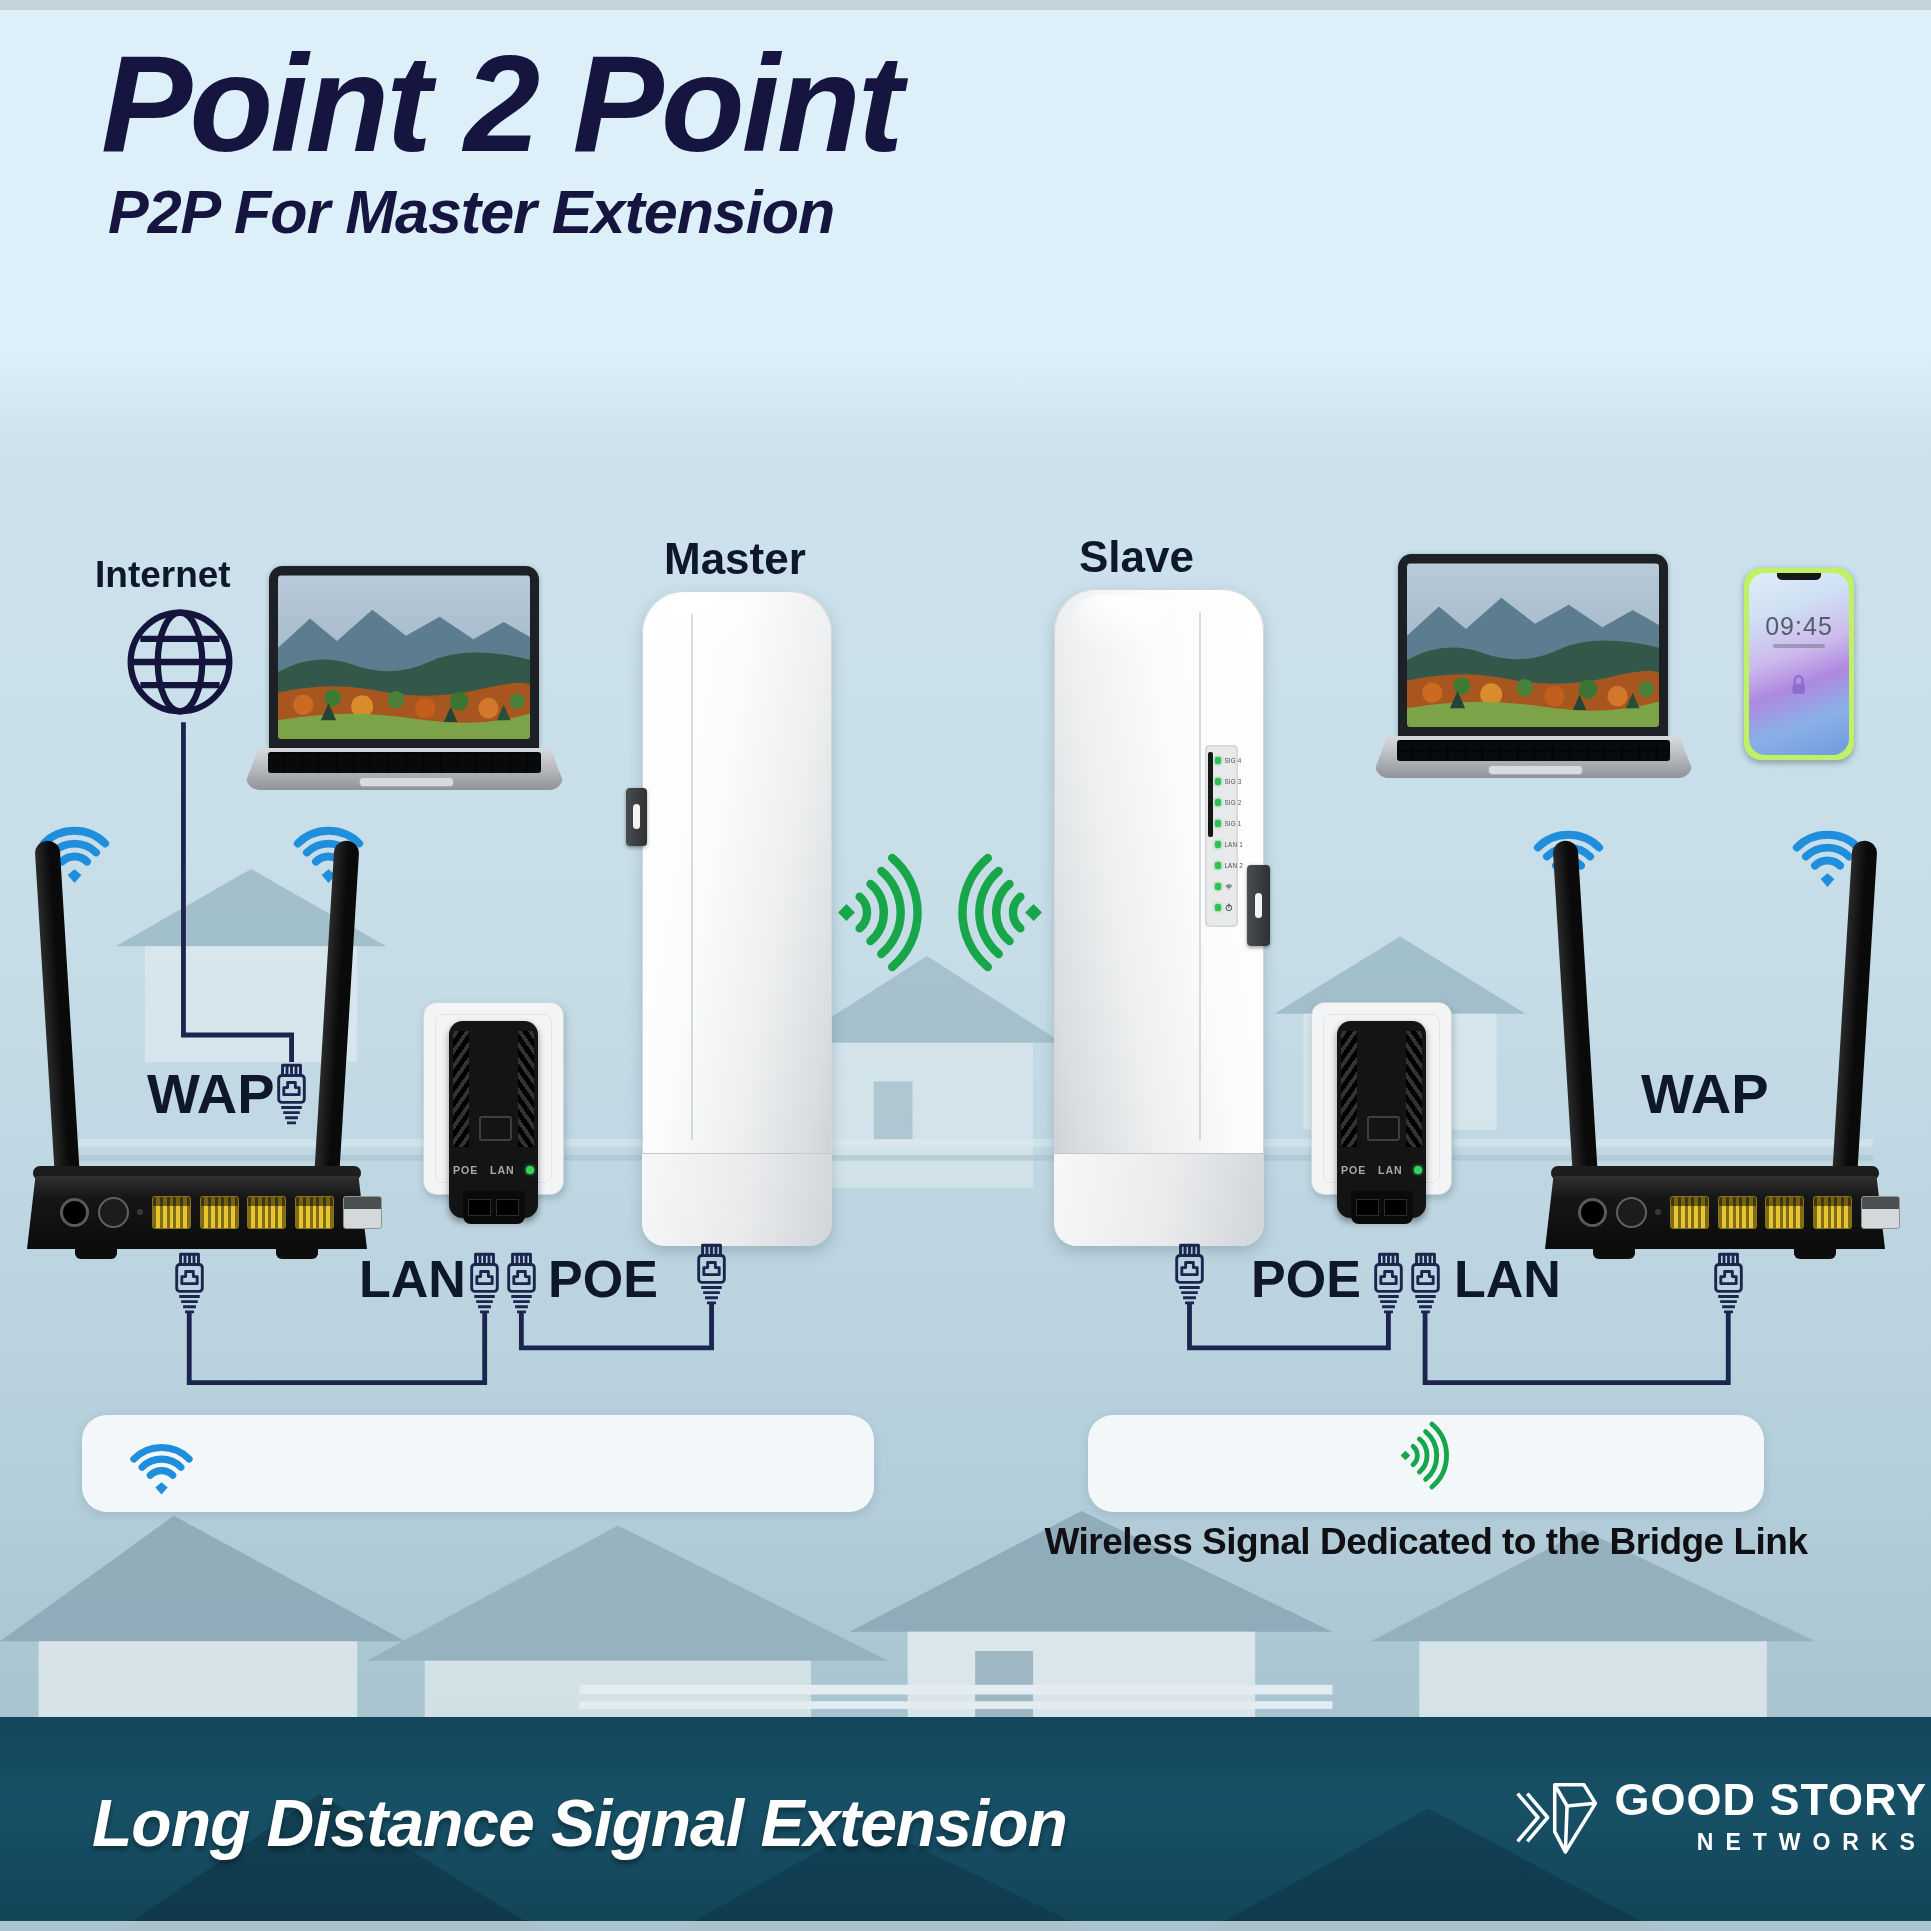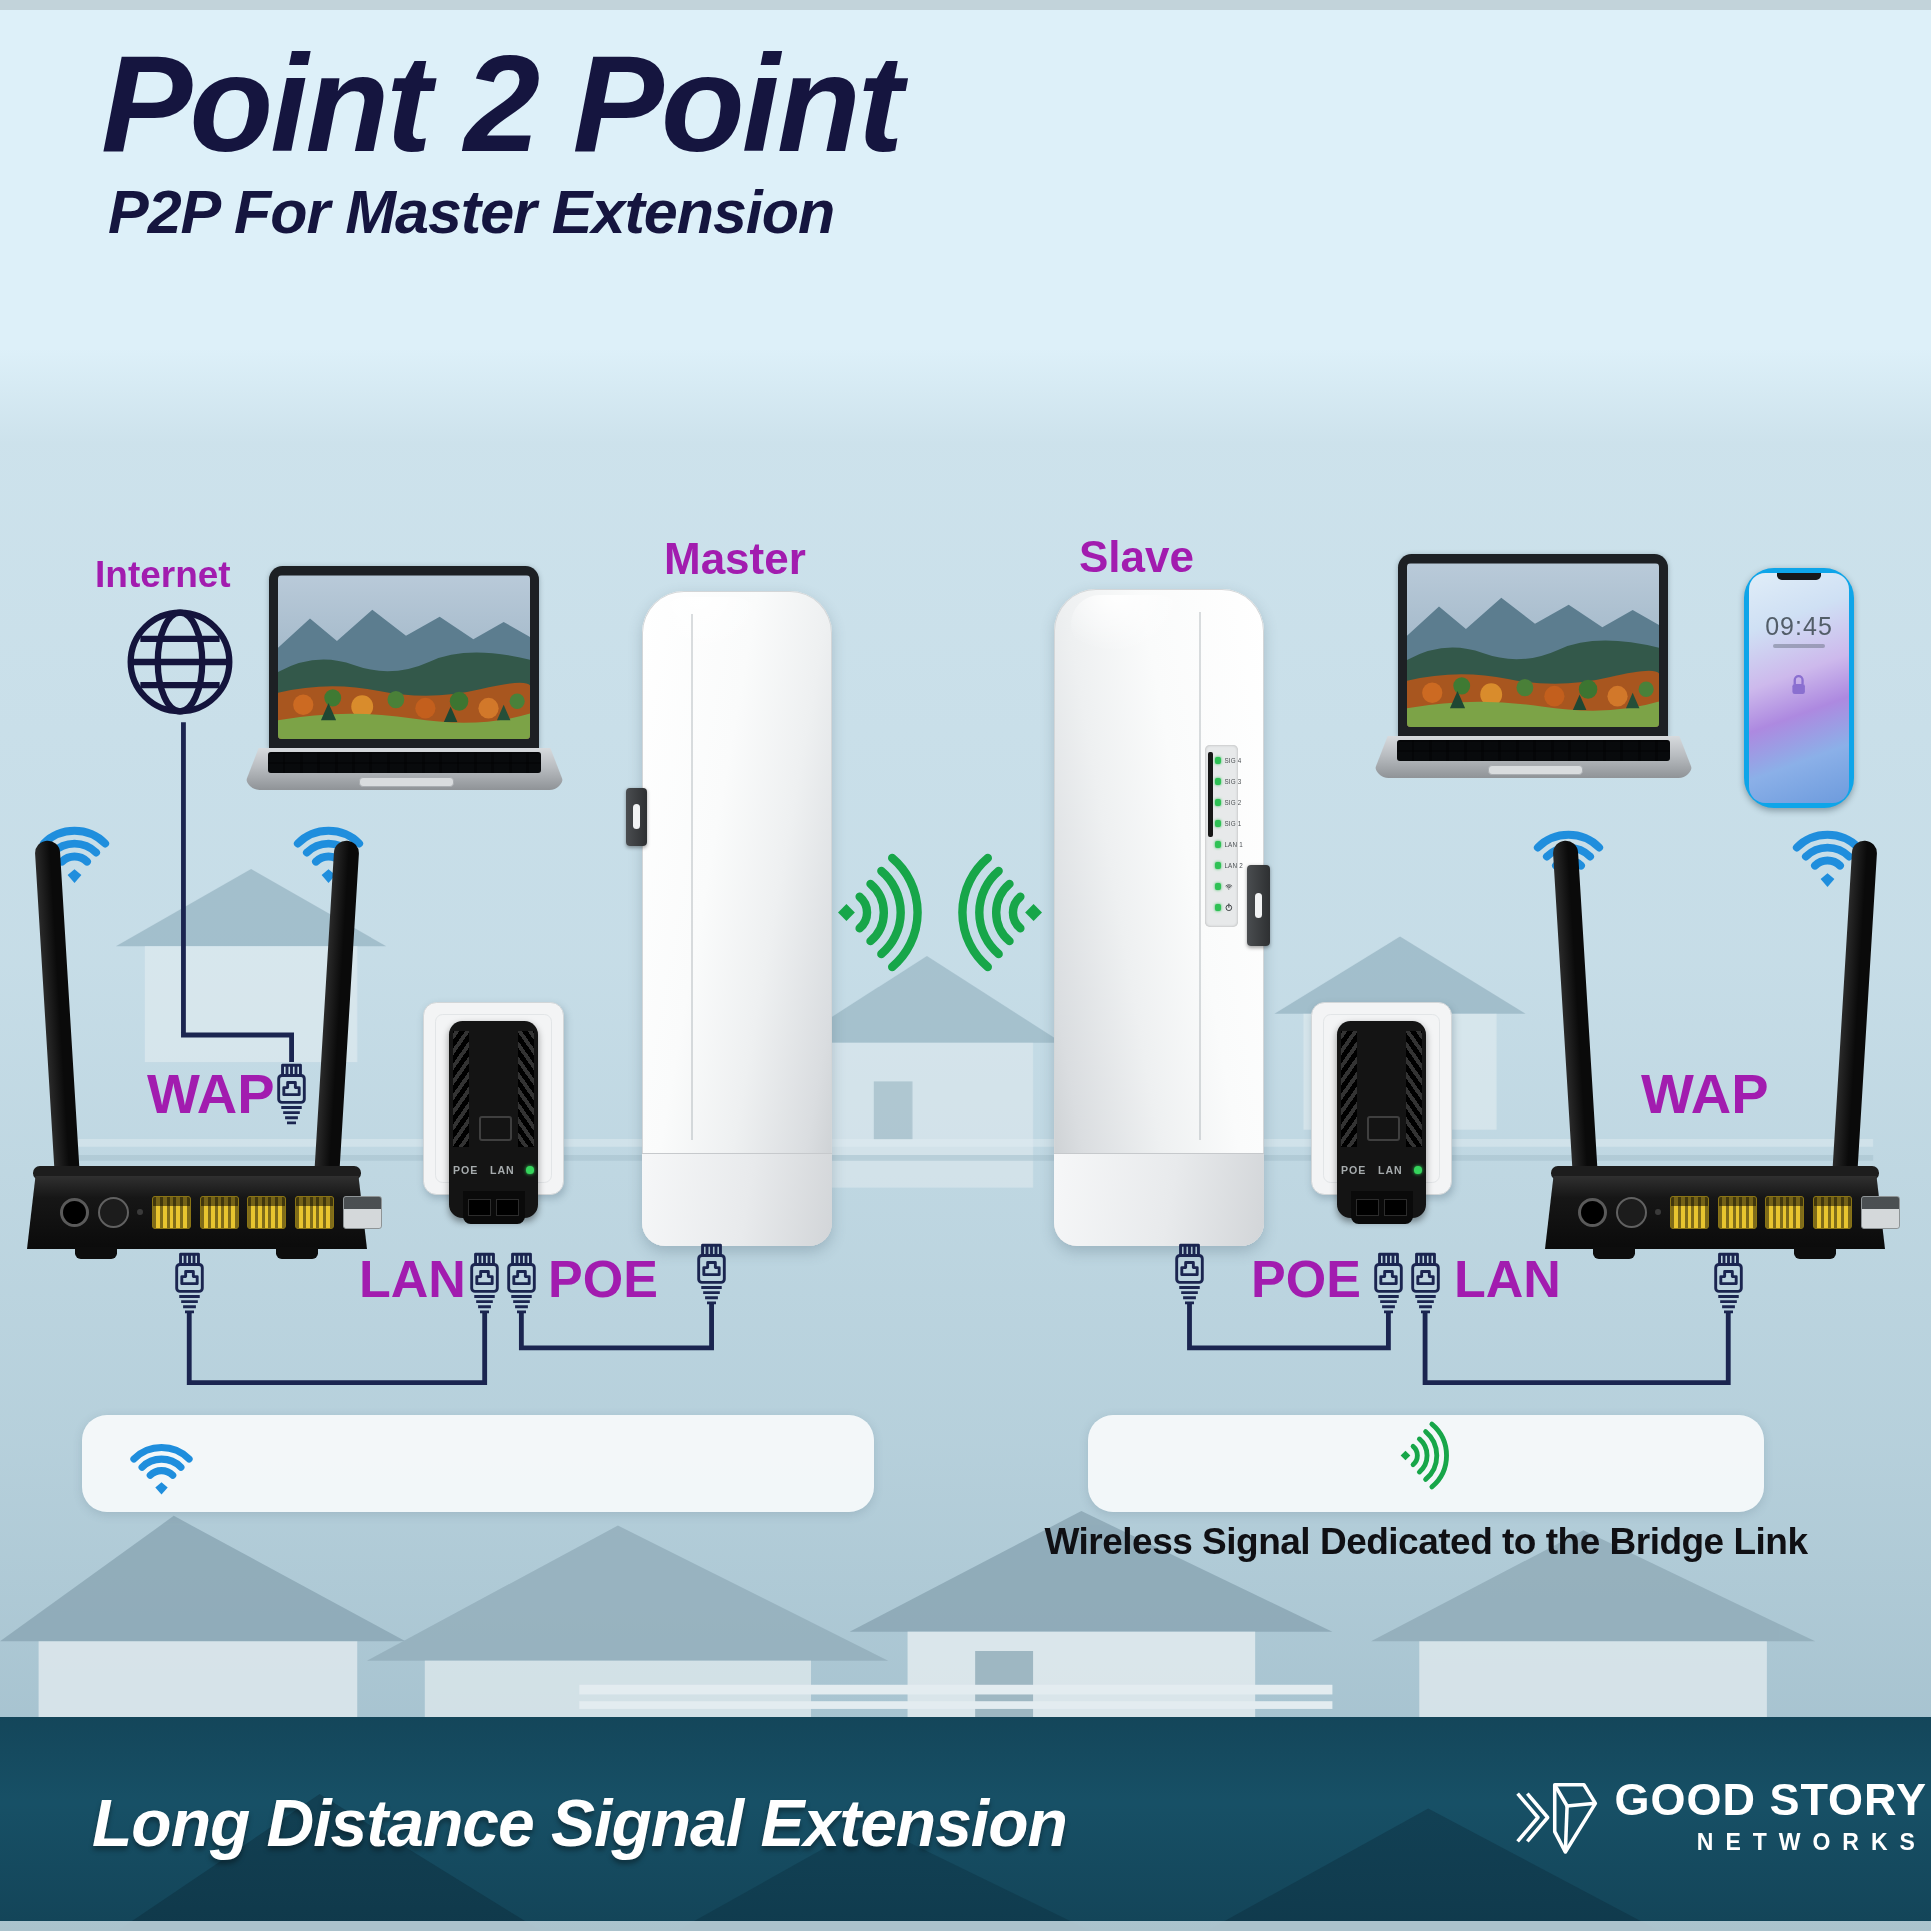--- a/index.html
+++ b/index.html
@@ -13,21 +13,21 @@
                  rgba(170,197,209,.45) 45%,rgba(158,188,201,.62) 80%,rgba(150,181,195,.75) 100%);}
   .photo-svg{position:absolute;left:0;top:0;width:1931px;height:1931px;pointer-events:none;}
 
   
   .title-main{position:absolute;left:101px;top:35px;font-size:137px;font-weight:bold;
       font-style:italic;color:#15153f;letter-spacing:-2.9px;line-height:1;}
   .title-sub{position:absolute;left:108px;top:182px;font-size:61px;font-weight:bold;
       font-style:italic;color:#15153f;letter-spacing:-1px;line-height:1;}
 
   
-  .diag-lbl{position:absolute;color:#a21caf;font-weight:bold;line-height:1;}
+  .diag-lbl{position:absolute;color:#0f172a;font-weight:bold;line-height:1;}
 
   
   .globe{position:absolute;left:122px;top:604px;width:116px;height:116px;color:#14143c;}
 
   
   .wifi{position:absolute;width:101px;height:79px;color:#1f8edd;}
 
   
   .laptop{position:absolute;width:317px;height:230px;}
   .lap-screen{position:absolute;left:23px;top:0;width:270px;height:182px;background:#1d2024;
@@ -38,22 +38,22 @@
       background:linear-gradient(180deg,#d7dadd 0%,#b9bdc1 45%,#8f9397 100%);
       clip-path:polygon(4% 0,96% 0,100% 78%,99% 100%,1% 100%,0 78%);border-radius:3.9px 3.9px 13.5px 13.5px;}
   .lap-kbd{position:absolute;left:7%;top:3.9px;width:86%;height:21px;background:#27292d;border-radius:2.9px;
       background-image:repeating-linear-gradient(90deg,#3a3d42 0 14.5px,#25272b 14.5px 17.4px),
                        repeating-linear-gradient(0deg,#3a3d42 0 8.7px,#25272b 8.7px 10.6px);
       background-blend-mode:overlay;}
   .lap-pad{position:absolute;left:50%;bottom:2.9px;width:93px;height:7.7px;margin-left:-46px;
       background:#d9dcde;border-radius:3.9px;border:1px solid #a9adb1;}
 
   
-  .phone{position:absolute;left:1744px;top:568px;width:110px;height:240px;background:#0ea5e9;
-      border-radius:30px;padding:4.8px;box-sizing:border-box;box-shadow:0 2.9px 6.8px rgba(40,60,70,.4);}
+  .phone{position:absolute;left:1744px;top:568px;width:110px;height:192px;background:#bef264;
+      border-radius:17px;padding:4.8px;box-sizing:border-box;box-shadow:0 2.9px 6.8px rgba(40,60,70,.4);}
   .phone-screen{position:relative;width:100%;height:100%;border-radius:16.4px;overflow:hidden;
       background:linear-gradient(160deg,#e0edf8 0%,#cfe0f4 22%,#cdb9ec 44%,#ad89e0 60%,#8bb0e8 78%,#6d9bdd 100%);}
   .phone-notch{position:absolute;left:50%;top:0;width:44px;height:7.7px;margin-left:-22px;
       background:#17181a;border-radius:0 0 4.8px 4.8px;}
   .phone-time{position:absolute;left:0;top:39px;width:100%;text-align:center;font-size:25px;
       color:#525d68;letter-spacing:1px;}
   .phone-subline{position:absolute;left:50%;top:71px;width:52px;height:3.9px;margin-left:-26px;
       background:rgba(95,105,120,.45);border-radius:1.9px;}
   .phone-lock{position:absolute;left:50%;top:100px;width:19.3px;height:25px;margin-left:-9.7px;color:#8a6fd0;}
 

